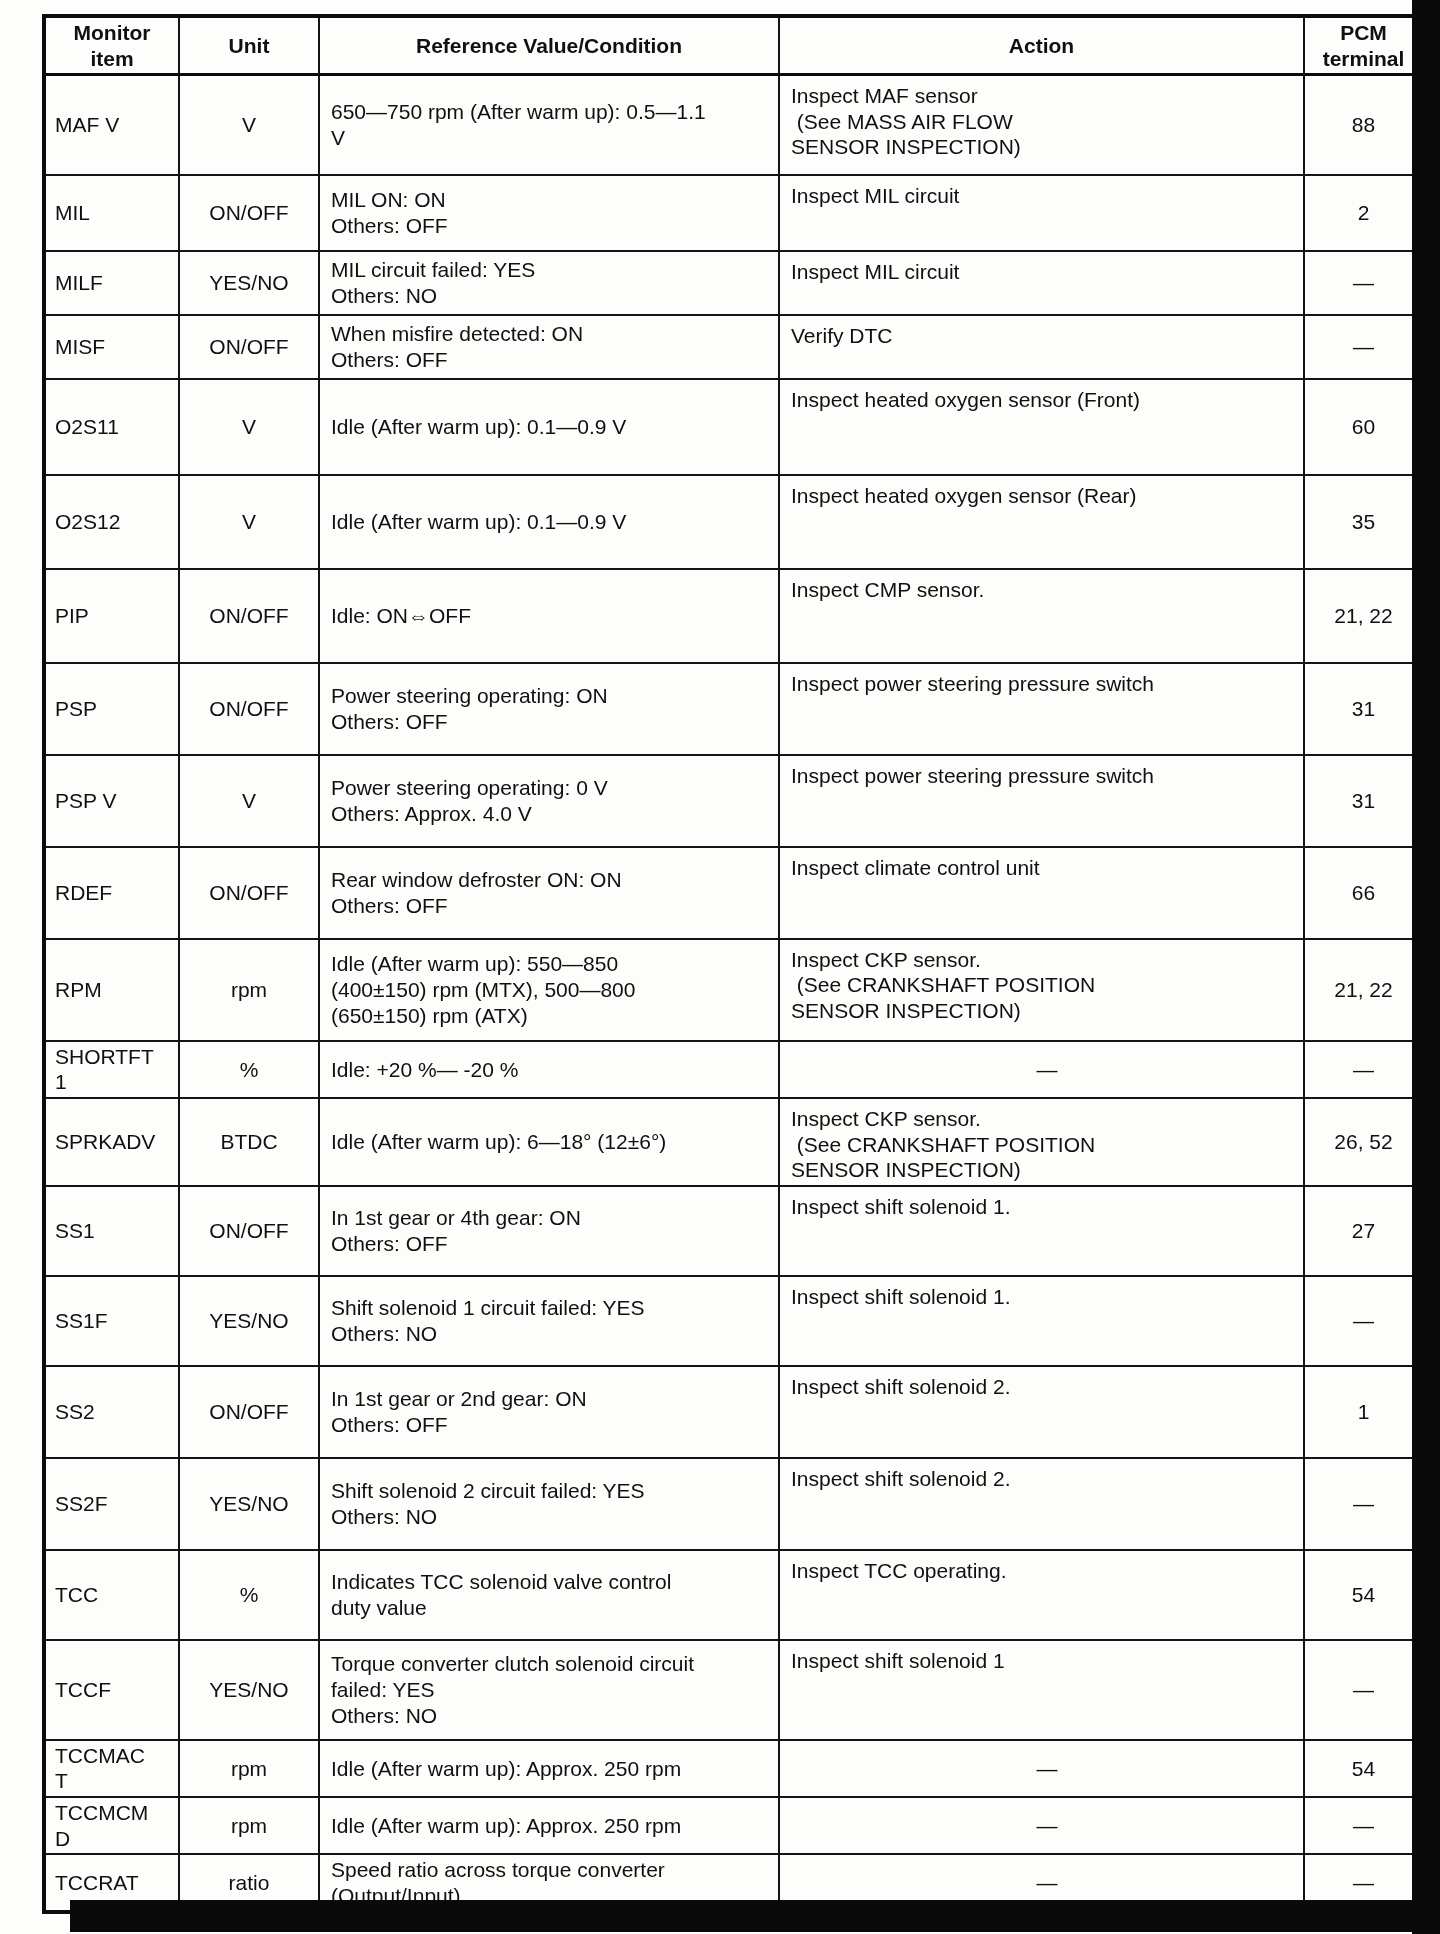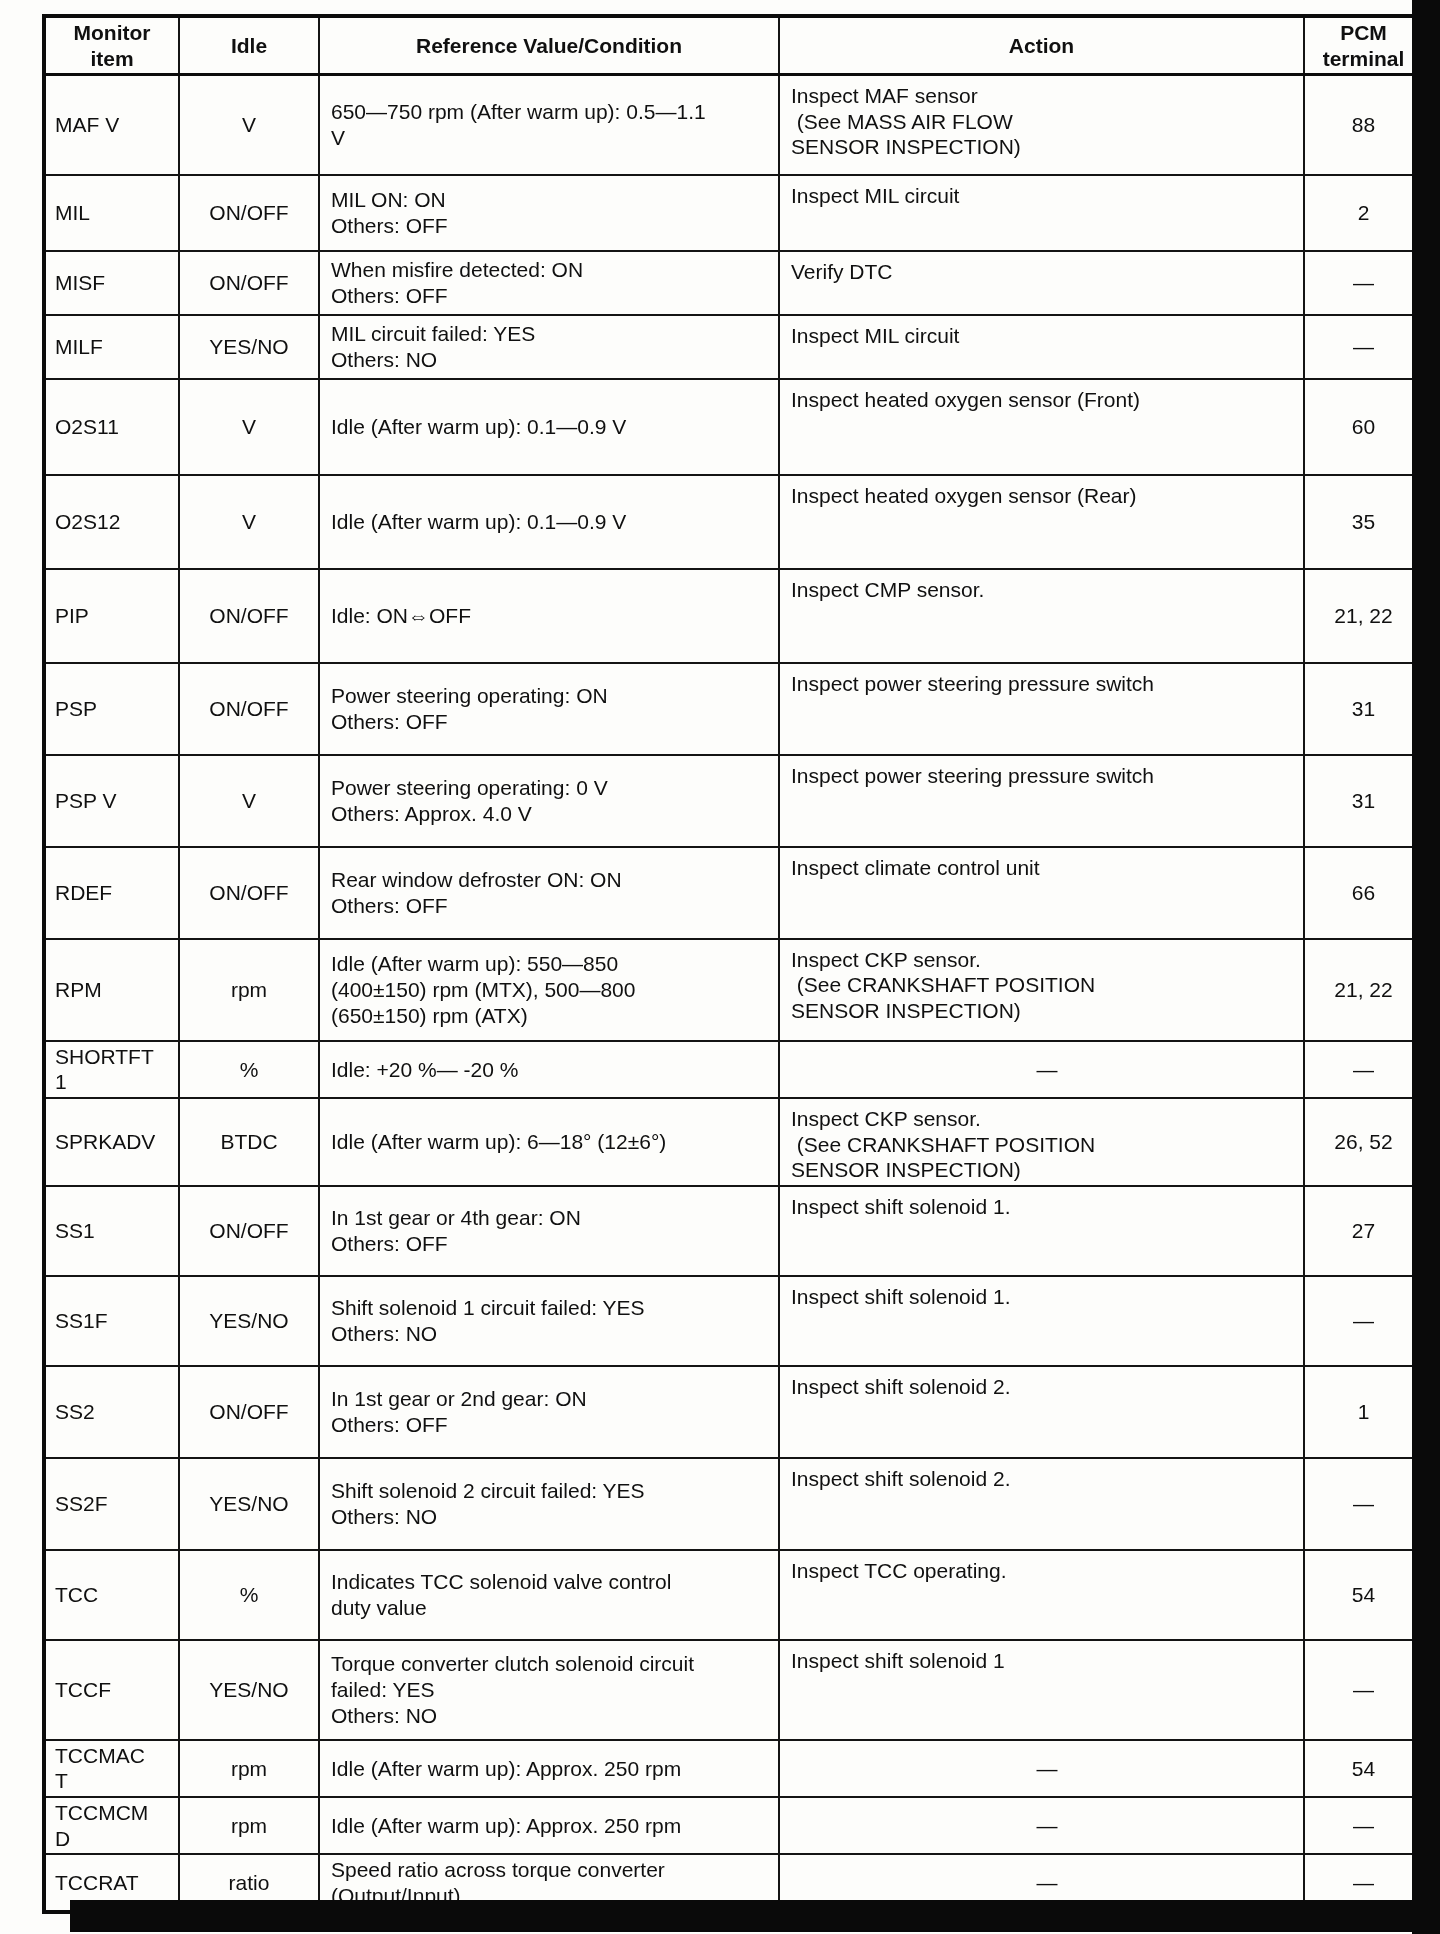--- a/index.html
+++ b/index.html
@@ -102,21 +102,21 @@
       <col style="width:135px">
       <col style="width:140px">
       <col style="width:460px">
       <col style="width:525px">
       <col style="width:120px">
     </colgroup>
     <thead>
       <tr>
         <th>Monitor
 item</th>
-        <th>Idle</th>
+        <th>Unit</th>
         <th>Reference Value/Condition</th>
         <th>Action</th>
         <th>PCM
 terminal</th>
       </tr>
     </thead>
     <tbody>
         <tr style="height: 100px;">
           <td class="td-monitor">MAF V</td>
           <td class="td-unit">V</td>
@@ -129,33 +129,33 @@
         </tr>
         <tr style="height: 76px;">
           <td class="td-monitor">MIL</td>
           <td class="td-unit">ON/OFF</td>
           <td class="td-reference">MIL ON: ON
 Others: OFF</td>
           <td class="td-action">Inspect MIL circuit</td>
           <td class="td-terminal">2</td>
         </tr>
         <tr style="height: 64px;">
-          <td class="td-monitor">MISF</td>
-          <td class="td-unit">ON/OFF</td>
-          <td class="td-reference">When misfire detected: ON
-Others: OFF</td>
-          <td class="td-action">Verify DTC</td>
-          <td class="td-terminal">—</td>
-        </tr>
-        <tr style="height: 64px;">
           <td class="td-monitor">MILF</td>
           <td class="td-unit">YES/NO</td>
           <td class="td-reference">MIL circuit failed: YES
 Others: NO</td>
           <td class="td-action">Inspect MIL circuit</td>
+          <td class="td-terminal">—</td>
+        </tr>
+        <tr style="height: 64px;">
+          <td class="td-monitor">MISF</td>
+          <td class="td-unit">ON/OFF</td>
+          <td class="td-reference">When misfire detected: ON
+Others: OFF</td>
+          <td class="td-action">Verify DTC</td>
           <td class="td-terminal">—</td>
         </tr>
         <tr style="height: 96px;">
           <td class="td-monitor">O2S11</td>
           <td class="td-unit">V</td>
           <td class="td-reference">Idle (After warm up): 0.1—0.9 V</td>
           <td class="td-action">Inspect heated oxygen sensor (Front)</td>
           <td class="td-terminal">60</td>
         </tr>
         <tr style="height: 94px;">

